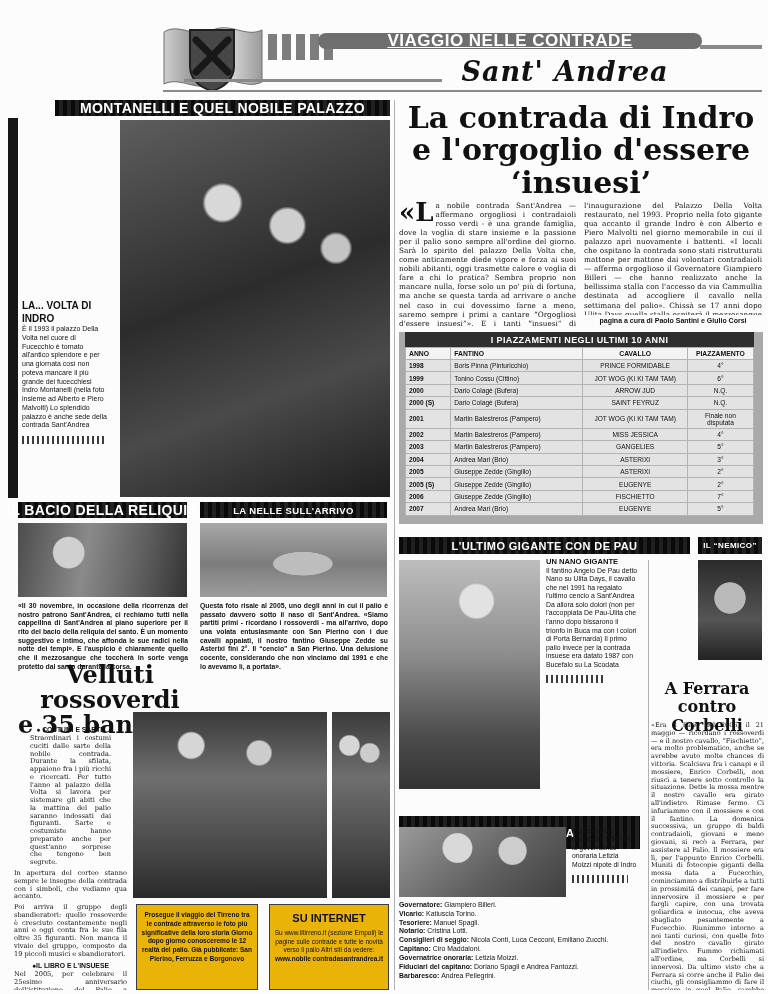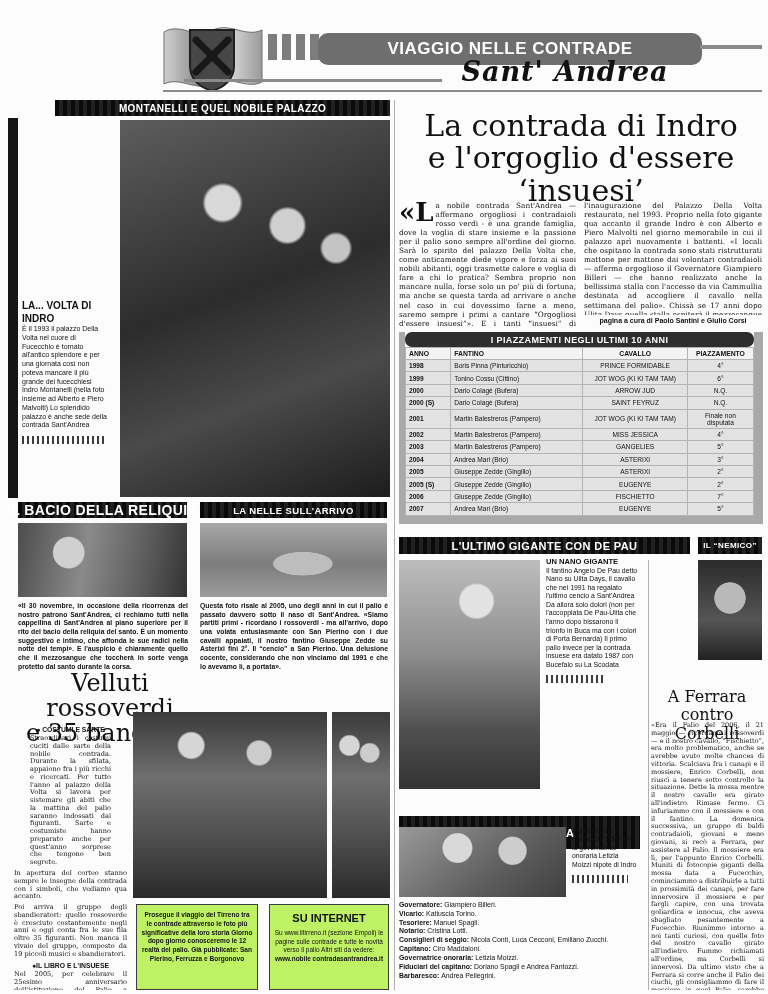--- a/index.html
+++ b/index.html
@@ -9,21 +9,21 @@
   
   .deco-bars{display:flex;gap:5px;}
   .deco-bars i{width:9px;height:26px;background:#7d7d7d;}
   .banner{background:#6e6e6e;border-radius:10px;color:#fff;font-weight:bold;
           font-size:17px;letter-spacing:.5px;display:flex;align-items:center;justify-content:center;}
   .gothic{font-family:"DejaVu Serif",serif;font-style:italic;font-weight:bold;
           font-size:27px;letter-spacing:1px;text-align:center;}
   .grayline{background:#8a8a8a;}
   
   .secbar{background:repeating-linear-gradient(90deg,#0a0a0a 0 4px,#202020 4px 8px);
-          color:#fff;font-weight:bold;font-size:10px;letter-spacing:.4px;
+          color:#fff;font-weight:bold;font-size:14px;letter-spacing:.4px;
           display:flex;align-items:center;justify-content:center;white-space:nowrap;}
   
   .photo{background:#8e8e8e;}
   .ph-mont{background:
       radial-gradient(circle at 38% 22%, #d8d8d8 0 5%, rgba(0,0,0,0) 6%),
       radial-gradient(circle at 62% 28%, #cfcfcf 0 5%, rgba(0,0,0,0) 6%),
       radial-gradient(circle at 80% 34%, #c4c4c4 0 4%, rgba(0,0,0,0) 5%),
       linear-gradient(160deg,#5d5d5d,#2c2c2c 45%,#4a4a4a 70%,#1d1d1d);}
   .ph-bacio{background:radial-gradient(circle at 30% 40%, #d0d0d0 0 12%, rgba(0,0,0,0) 13%),
       linear-gradient(100deg,#4c4c4c,#8a8a8a 40%,#5a5a5a 75%,#333);}
@@ -40,37 +40,37 @@
       linear-gradient(180deg,#2b2b2b,#555 60%,#222);}
   .ph-org{background:radial-gradient(circle at 35% 30%, #d9d9d9 0 12%, rgba(0,0,0,0) 13%),
       radial-gradient(circle at 68% 34%, #cdcdcd 0 11%, rgba(0,0,0,0) 12%),
       linear-gradient(140deg,#9a9a9a,#5e5e5e 60%,#3f3f3f);}
   .hatch{height:8px;background:repeating-linear-gradient(90deg,#3c3c3c 0 2px,rgba(0,0,0,0) 2px 5px);margin-top:6px;}
   
   .capt{font-size:7px;line-height:1.25;}
   .capt b{font-size:10px;}
   .boldcap{font-weight:bold;font-size:6.8px;line-height:1.28;text-align:justify;}
   .serifbody{font-family:"DejaVu Serif",serif;font-size:7.3px;line-height:1.24;text-align:justify;}
-  .serifhead{font-family:"DejaVu Serif",serif;font-weight:normal;text-align:center;margin-top:8px;}
+  .serifhead{font-family:"DejaVu Serif",serif;font-weight:bold;text-align:center;}
   .dropcap{float:left;font-family:"DejaVu Serif",serif;font-weight:bold;font-size:26px;line-height:.85;padding-right:2px;}
   .subhead{font-family:"Liberation Sans",sans-serif;font-weight:bold;font-size:6.8px;text-align:center;margin:4px 0 2px;}
   .smallserif{font-family:"DejaVu Serif",serif;font-size:6.6px;line-height:1.18;text-align:justify;}
   
   .table-wrap{border-left:6px solid #a9a9a9;border-right:9px solid #a9a9a9;border-bottom:8px solid #a9a9a9;background:#fff;}
   .table-title{height:15px;background:#2e2e2e;color:#fff;font-weight:bold;font-size:9px;
-               display:flex;align-items:center;justify-content:center;letter-spacing:.4px;border-radius:7px;}
+               display:flex;align-items:center;justify-content:center;letter-spacing:.4px;}
   table.places{width:100%;border-collapse:collapse;font-size:6.6px;table-layout:fixed;}
   table.places th{font-size:6.8px;background:#f3f3f3;border:1px solid #b3b3b3;padding:2px 3px;text-align:left;}
   table.places th.c2,table.places th.c3{text-align:center;}
   table.places td{background:#e3e3e3;border:1px solid #b3b3b3;padding:2.2px 3px;}
   table.places td.c0{font-weight:bold;}
   table.places td.c2,table.places td.c3{text-align:center;}
   .colw0{width:13%;}.colw1{width:38%;}.colw2{width:30%;}.colw3{width:19%;}
   
-  .infobox{border:1px solid #3d3d3d;background:#bef264;font-size:6.5px;line-height:1.35;
+  .infobox{border:1px solid #3d3d3d;background:#eab308;font-size:6.5px;line-height:1.35;
            font-weight:bold;text-align:center;padding:6px 4px;}
   .vdiv{background:#b0b0b0;width:1px;}
   .org-row{font-size:6.9px;line-height:1.28;}
   .org-row b{font-size:6.9px;}
 </style>
 </head>
 <body>
 
 <div id="page">
 
@@ -89,21 +89,21 @@
   </svg>
 
   <div class="abs deco-bars" style="left:268px;top:34px;">
     <i></i>
       <i></i>
       <i></i>
       <i></i>
       <i></i>
   </div>
 
-  <div class="abs banner" style="left:318px;top:33px;width:384px;height:32px;">VIAGGIO NELLE CONTRADE</div>
+  <div class="abs banner" style="left:318px;top:33px;width:384px;height:16px;text-decoration:underline;">VIAGGIO NELLE CONTRADE</div>
   <div class="abs grayline" style="left:700px;top:45px;width:62px;height:4px;"></div>
   <div class="abs grayline" style="left:184px;top:79px;width:258px;height:3px;"></div>
   <div class="abs gothic" style="left:400px;top:56px;width:330px;">Sant' Andrea</div>
   <div class="abs grayline" style="left:163px;top:90px;width:599px;height:2px;"></div>
 
   <div class="abs secbar" style="left:55px;top:100px;width:335px;height:16px;">MONTANELLI E QUEL NOBILE PALAZZO</div>
   <div class="abs" style="left:8px;top:118px;width:10px;height:380px;background:#161616;"></div>
   <div class="abs photo ph-mont" style="left:120px;top:120px;width:270px;height:377px;"></div>
   <div class="abs capt" style="left:22px;top:300px;width:86px;">
     <b>LA... VOLTA DI INDRO</b><br>

